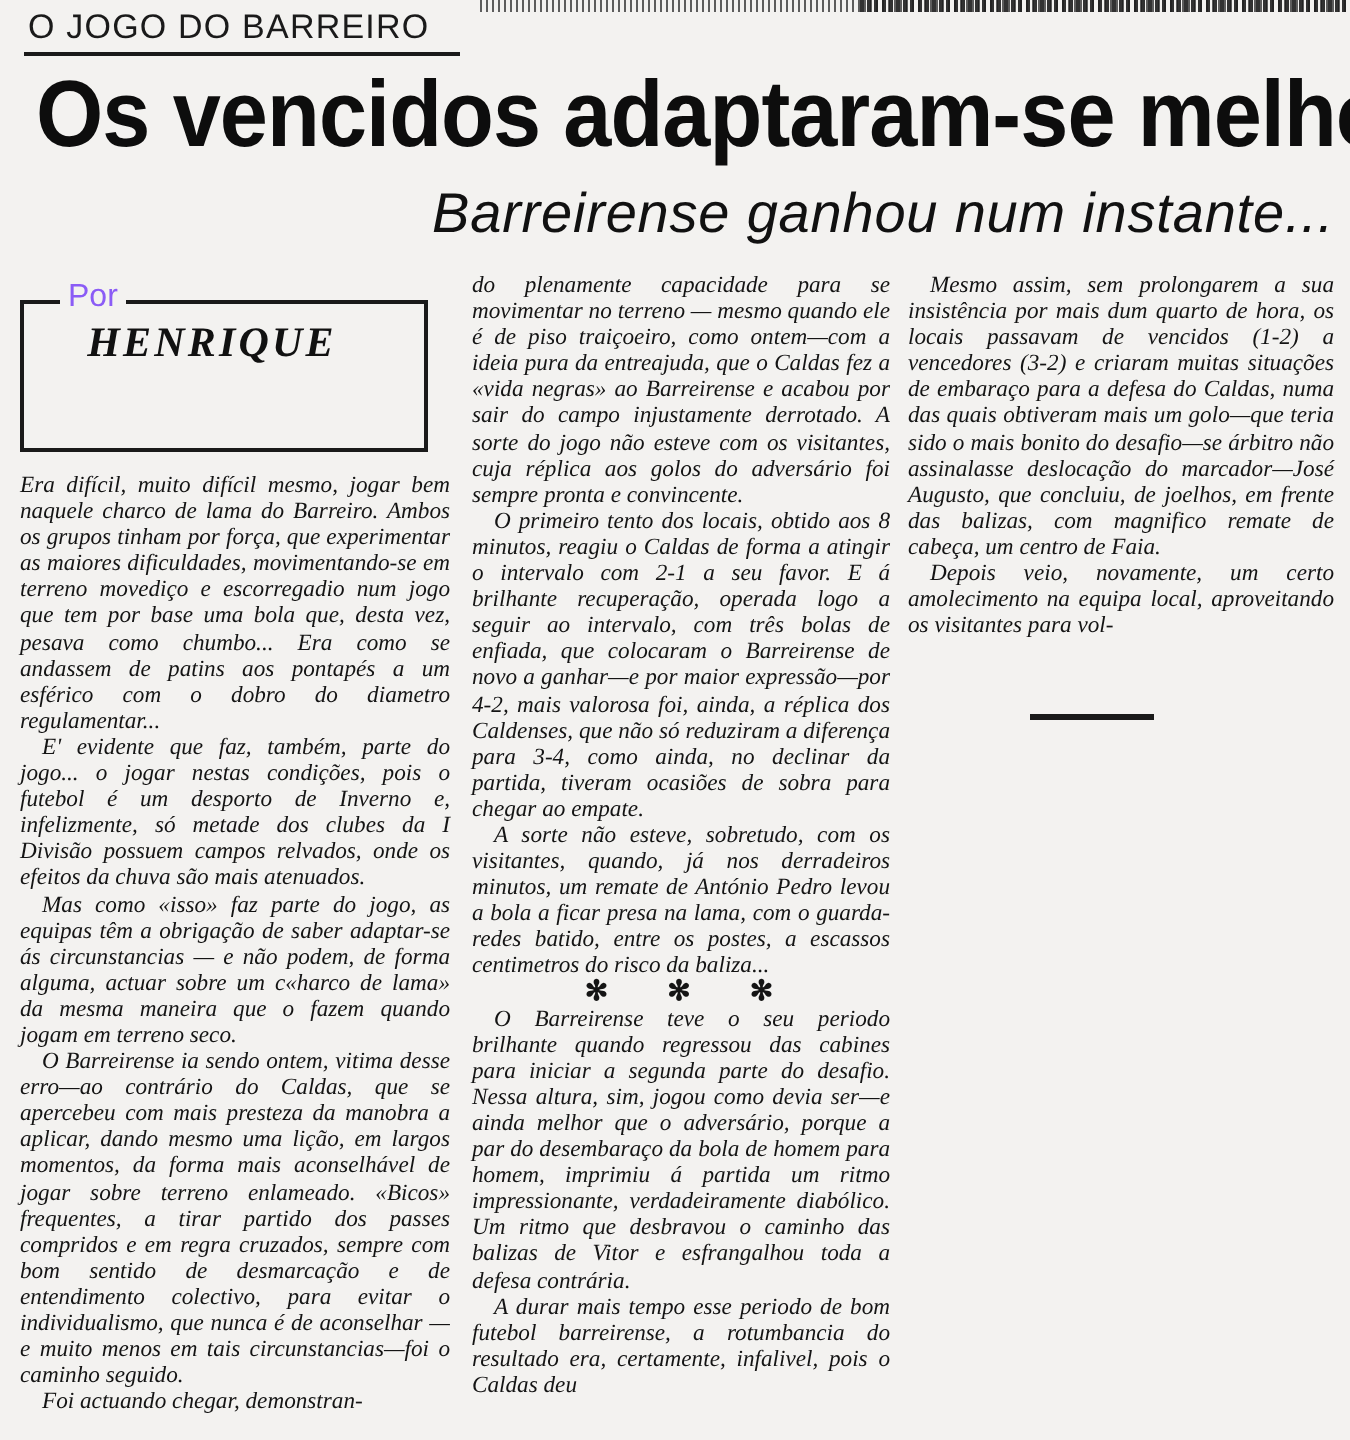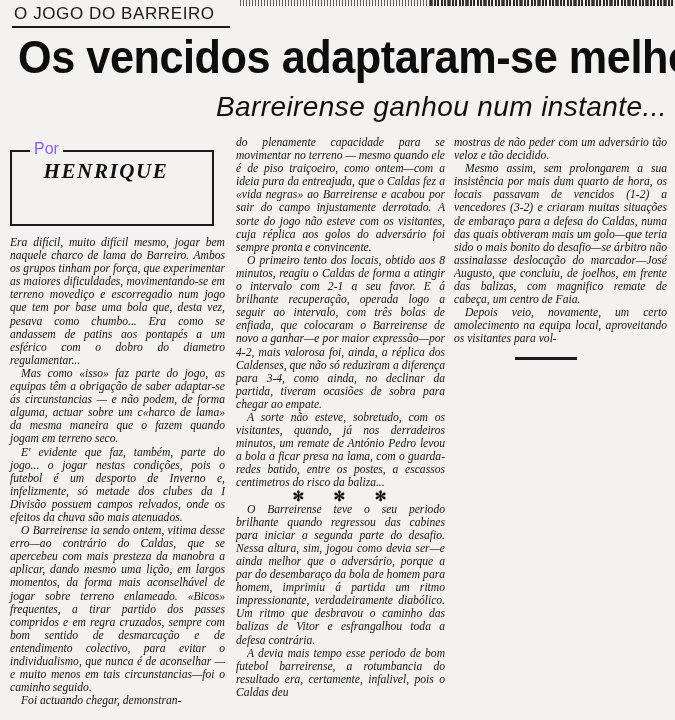--- a/index.html
+++ b/index.html
@@ -185,36 +185,35 @@
   <div class="subheadline">Barreirense ganhou num instante...</div>
 
   <div class="byline-box"></div>
   <div class="byline-por">Por</div>
   <div class="byline-name">
     <div>HENRIQUE</div>
   </div>
 
   <div class="col" id="col1">
     <p class="noindent">Era difícil, muito difícil mesmo, jogar bem naquele charco de lama do Barreiro. Ambos os grupos tinham por força, que experimentar as maiores dificuldades, movimentando-se em terreno movediço e escorregadio num jogo que tem por base uma bola que, desta vez, pesava como chumbo... Era como se andassem de patins aos pontapés a um esférico com o dobro do diametro regulamentar...</p>
+    <p>E' evidente que faz, também, parte do jogo... o jogar nestas condições, pois o futebol é um desporto de Inverno e, infelizmente, só metade dos clubes da I Divisão possuem campos relvados, onde os efeitos da chuva são mais atenuados.</p>
     <p>Mas como «isso» faz parte do jogo, as equipas têm a obrigação de saber adaptar-se ás circunstancias — e não podem, de forma alguma, actuar sobre um c«harco de lama» da mesma maneira que o fazem quando jogam em terreno seco.</p>
-    <p>E' evidente que faz, também, parte do jogo... o jogar nestas condições, pois o futebol é um desporto de Inverno e, infelizmente, só metade dos clubes da I Divisão possuem campos relvados, onde os efeitos da chuva são mais atenuados.</p>
     <p>O Barreirense ia sendo ontem, vitima desse erro—ao contrário do Caldas, que se apercebeu com mais presteza da manobra a aplicar, dando mesmo uma lição, em largos momentos, da forma mais aconselhável de jogar sobre terreno enlameado. «Bicos» frequentes, a tirar partido dos passes compridos e em regra cruzados, sempre com bom sentido de desmarcação e de entendimento colectivo, para evitar o individualismo, que nunca é de aconselhar —e muito menos em tais circunstancias—foi o caminho seguido.</p>
     <p>Foi actuando chegar, demonstran-</p>
   </div>
 
   <div class="col" id="col2">
     <p class="noindent">do plenamente capacidade para se movimentar no terreno — mesmo quando ele é de piso traiçoeiro, como ontem—com a ideia pura da entreajuda, que o Caldas fez a «vida negras» ao Barreirense e acabou por sair do campo injustamente derrotado. A sorte do jogo não esteve com os visitantes, cuja réplica aos golos do adversário foi sempre pronta e convincente.</p>
     <p>O primeiro tento dos locais, obtido aos 8 minutos, reagiu o Caldas de forma a atingir o intervalo com 2-1 a seu favor. E á brilhante recuperação, operada logo a seguir ao intervalo, com três bolas de enfiada, que colocaram o Barreirense de novo a ganhar—e por maior expressão—por 4-2, mais valorosa foi, ainda, a réplica dos Caldenses, que não só reduziram a diferença para 3-4, como ainda, no declinar da partida, tiveram ocasiões de sobra para chegar ao empate.</p>
     <p>A sorte não esteve, sobretudo, com os visitantes, quando, já nos derradeiros minutos, um remate de António Pedro levou a bola a ficar presa na lama, com o guarda-redes batido, entre os postes, a escassos centimetros do risco da baliza...</p>
     <p class="stars">✻ ✻ ✻</p>
     <p>O Barreirense teve o seu periodo brilhante quando regressou das cabines para iniciar a segunda parte do desafio. Nessa altura, sim, jogou como devia ser—e ainda melhor que o adversário, porque a par do desembaraço da bola de homem para homem, imprimiu á partida um ritmo impressionante, verdadeiramente diabólico. Um ritmo que desbravou o caminho das balizas de Vitor e esfrangalhou toda a defesa contrária.</p>
-    <p>A devia mais tempo esse periodo de bom futebol barreirense, a rotumbancia do resultado era, certamente, infalivel, pois o Caldas deu</p>
+    <p>A durar mais tempo esse periodo de bom futebol barreirense, a rotumbancia do resultado era, certamente, infalivel, pois o Caldas deu</p>
   </div>
 
   <div class="col" id="col3">
-    <p class="noindent">mostras de não peder com um adversário tão veloz e tão decidido.</p>
     <p>Mesmo assim, sem prolongarem a sua insistência por mais dum quarto de hora, os locais passavam de vencidos (1-2) a vencedores (3-2) e criaram muitas situações de embaraço para a defesa do Caldas, numa das quais obtiveram mais um golo—que teria sido o mais bonito do desafio—se árbitro não assinalasse deslocação do marcador—José Augusto, que concluiu, de joelhos, em frente das balizas, com magnifico remate de cabeça, um centro de Faia.</p>
     <p>Depois veio, novamente, um certo amolecimento na equipa local, aproveitando os visitantes para vol-</p>
   </div>
 
   <div class="end-rule"></div>
 
 </div>
 
 </body></html>

